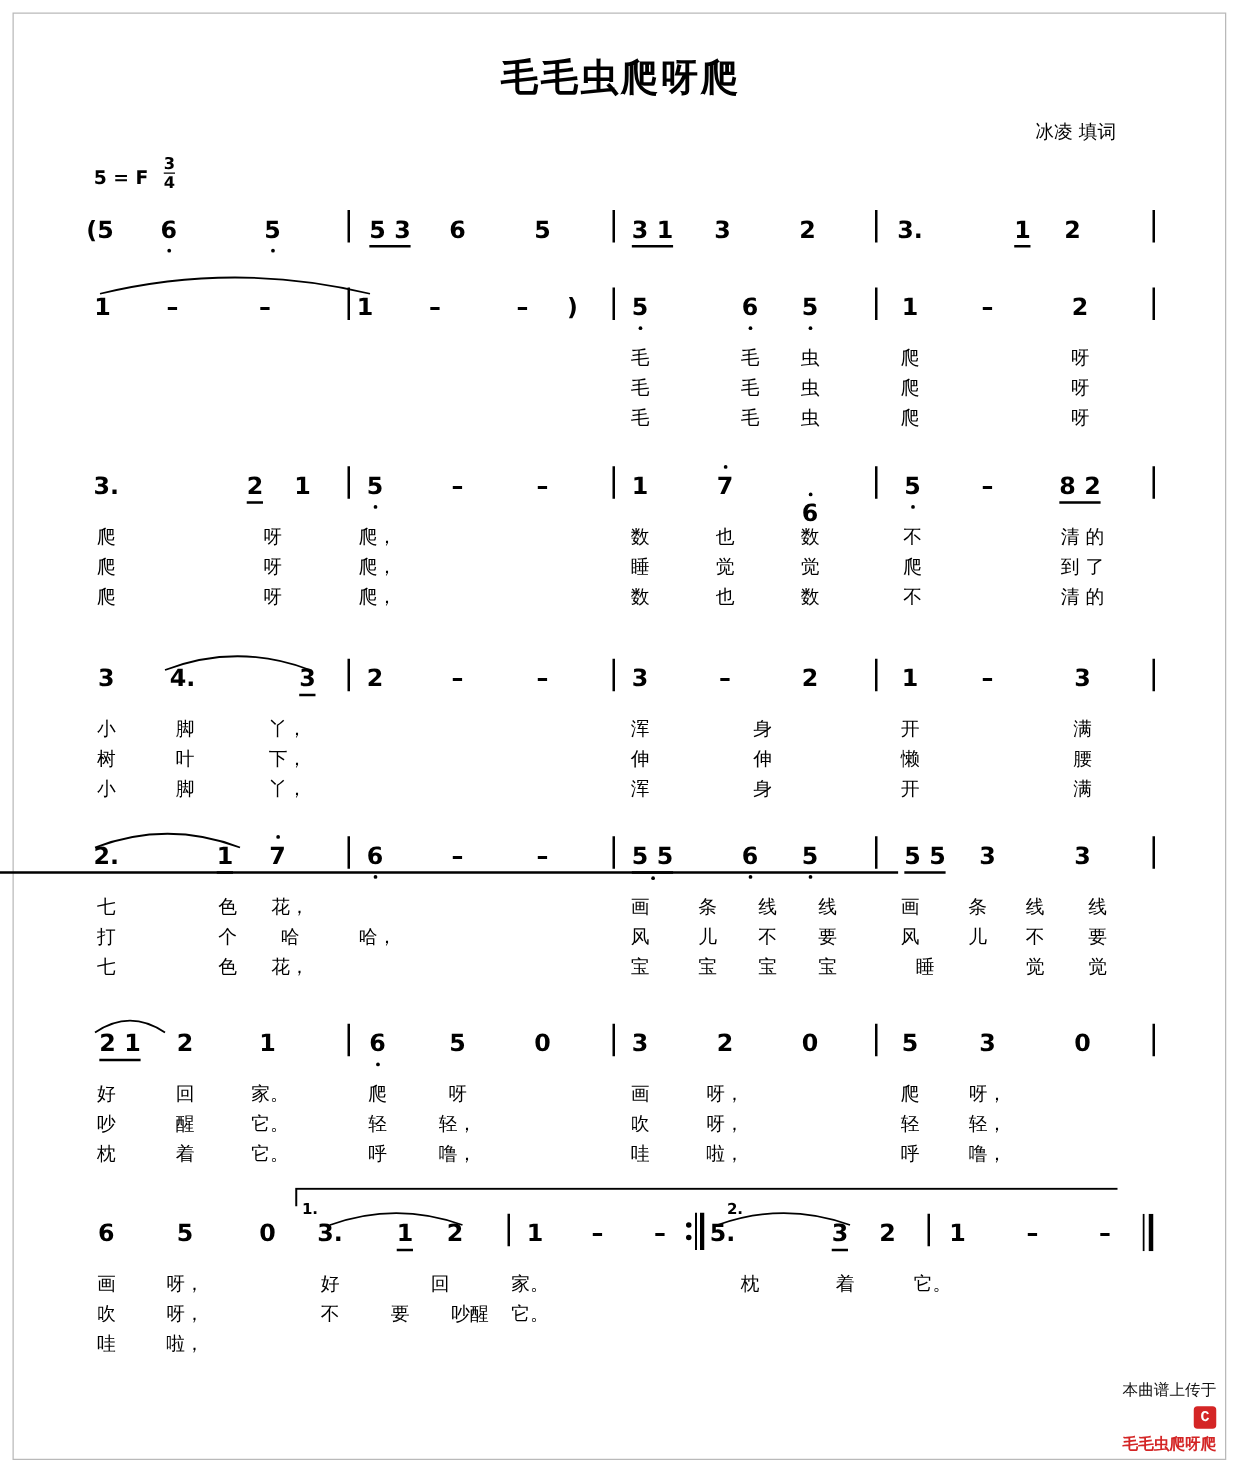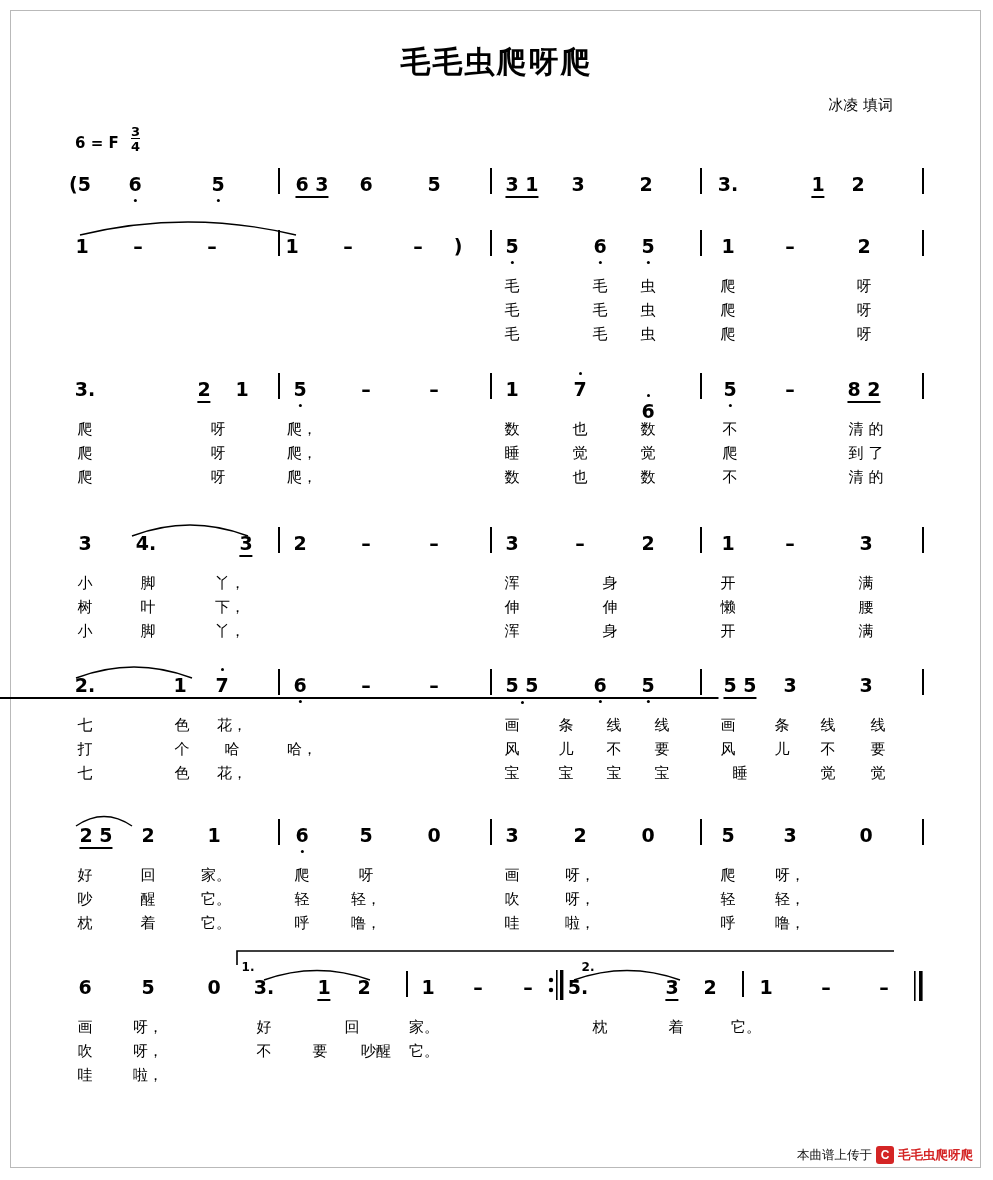--- a/index.html
+++ b/index.html
@@ -79,54 +79,54 @@
     transform:translateX(-50%);
     white-space:nowrap;
   }
   .tie{position:absolute;}
   .tie svg{display:block;overflow:visible;}
   .endrep{position:absolute;}
   .volta{position:absolute;}
   .footer{
     position:absolute;right:20px;bottom:16px;
     font-size:12.5px;
-    font-family:Liberation Sans, sans-serif;
+    font-family:Liberation Mono, monospace;
     color:#111;
-    display:flex;align-items:flex-end;gap:4px;
+    display:flex;align-items:flex-end;gap:4px;flex-direction:column;
   }
   .footer .cn-logo{
     display:inline-block;width:18px;height:18px;border-radius:3px;
     background:#d42525;color:#fff;font-size:12px;line-height:18px;
     text-align:center;font-weight:bold;
   }
   .footer .redtext{color:#d42525;font-weight:bold;}
 </style>
 </head>
 <body>
 
 <div class="page">
   <div class="sheet-border"></div>
 
   <div class="title">毛毛虫爬呀爬</div>
   <div class="lyricist">冰凌 填词</div>
 
   <div class="keysig">
-    <span>6 = F</span>
+    <span>5 = F</span>
     <span class="meter">
       <span class="num">3</span>
       <span class="den">4</span>
     </span>
   </div>
 
   <div class="system" style="top:165px;height:55px;">
     <div class="note" style="left:80px;top:8px;">(5</div>
     <div class="note dotbelow" style="left:135px;top:8px;">6</div>
     <div class="note dotbelow" style="left:218px;top:8px;">5</div>
     <div class="barline" style="left:278px;top:3px;"></div>
-    <div class="note underline1" style="left:312px;top:8px;">6 3</div>
+    <div class="note underline1" style="left:312px;top:8px;">5 3</div>
     <div class="note" style="left:366px;top:8px;">6</div>
     <div class="note" style="left:434px;top:8px;">5</div>
     <div class="barline" style="left:490px;top:3px;"></div>
     <div class="note underline1" style="left:522px;top:8px;">3 1</div>
     <div class="note" style="left:578px;top:8px;">3</div>
     <div class="note" style="left:646px;top:8px;">2</div>
     <div class="barline" style="left:700px;top:3px;"></div>
     <div class="note" style="left:728px;top:8px;">3.</div>
     <div class="note underline1" style="left:818px;top:8px;">1</div>
     <div class="note" style="left:858px;top:8px;">2</div>
@@ -329,21 +329,21 @@
     <div class="lyric" style="left:828px;top:104px;">觉</div>
     <div class="lyric" style="left:878px;top:104px;">觉</div>
   </div>
 
   <div class="system" style="top:810px;height:135px;">
     <div class="tie" style="left:74px;top:0px;">
       <svg width="60" height="18">
           <path d="M2,16 Q30,-3 58,16" stroke="#000" stroke-width="1.4" fill="none"></path>
         </svg>
     </div>
-    <div class="note underline1" style="left:96px;top:14px;">2 5</div>
+    <div class="note underline1" style="left:96px;top:14px;">2 1</div>
     <div class="note" style="left:148px;top:14px;">2</div>
     <div class="note" style="left:214px;top:14px;">1</div>
     <div class="barline" style="left:278px;top:9px;"></div>
     <div class="note dotbelow" style="left:302px;top:14px;">6</div>
     <div class="note" style="left:366px;top:14px;">5</div>
     <div class="note" style="left:434px;top:14px;">0</div>
     <div class="barline" style="left:490px;top:9px;"></div>
     <div class="note" style="left:512px;top:14px;">3</div>
     <div class="note" style="left:580px;top:14px;">2</div>
     <div class="note" style="left:648px;top:14px;">0</div>

